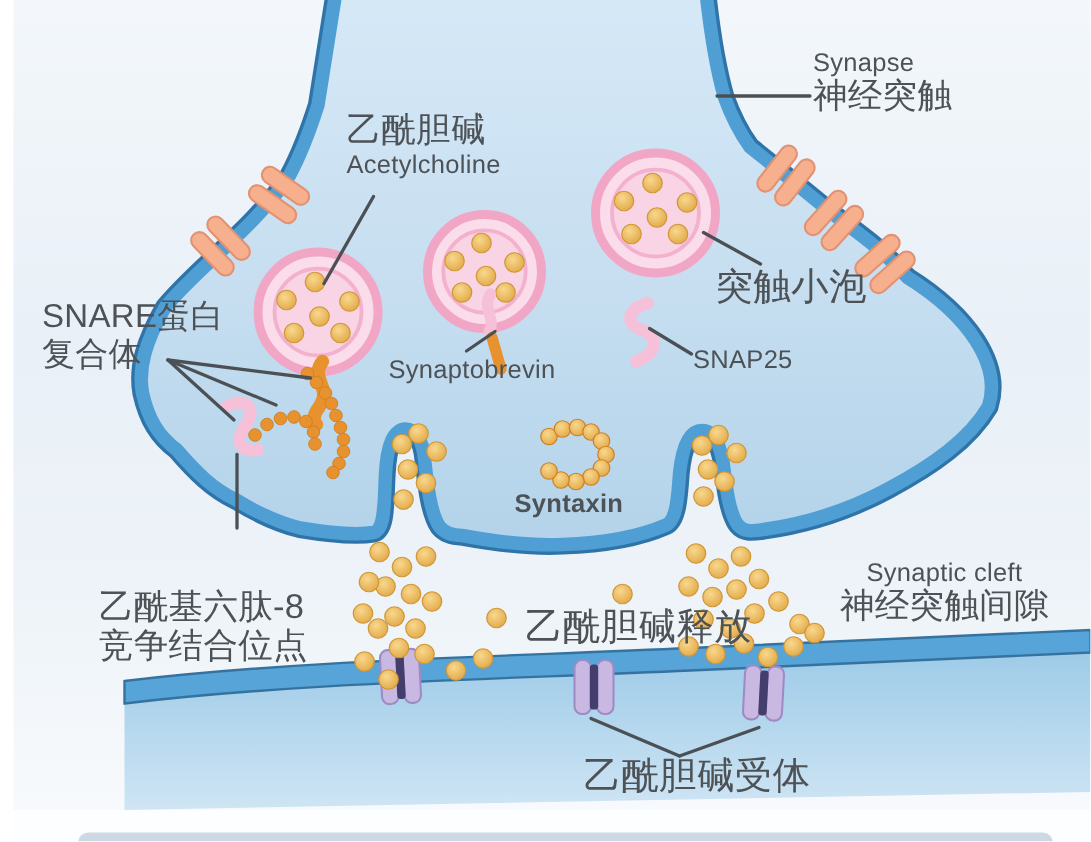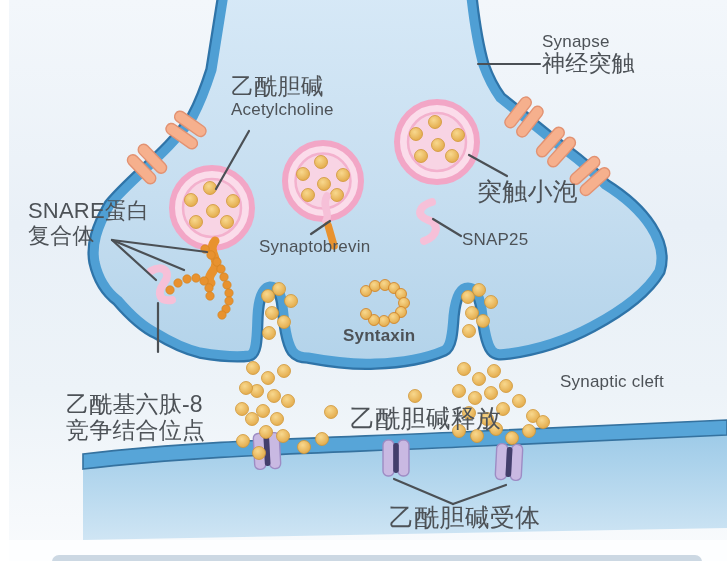--- a/index.html
+++ b/index.html
@@ -264,19 +264,20 @@
   <div class="cn">乙酰基六肽-8</div>
   <div class="cn">竞争结合位点</div>
 </div>
 
 <div class="lbl big" style="left:350px;top:404px;">
   <span>乙酰胆碱释放</span>
 </div>
 
 <div class="lbl" style="left:560px;top:372px;text-align:center;">
   <div class="en">Synaptic cleft</div>
+  <div class="cn">神经突触间隙</div>
 </div>
 
 <div class="lbl big" style="left:389px;top:503px;">
   <span>乙酰胆碱受体</span>
 </div>
 
 </div>
 
 </body></html>

